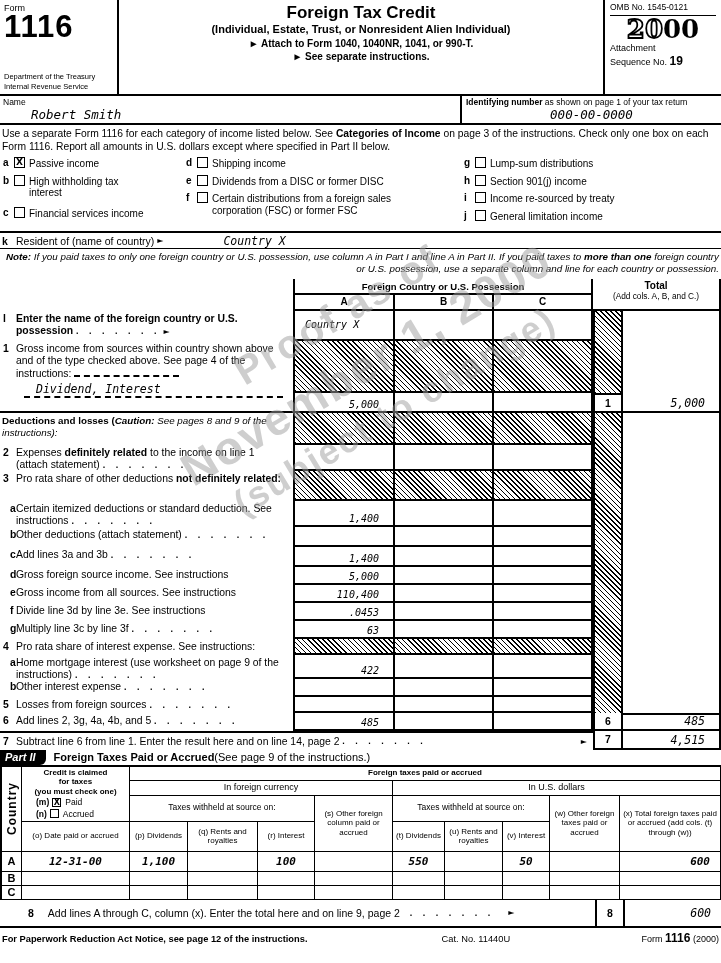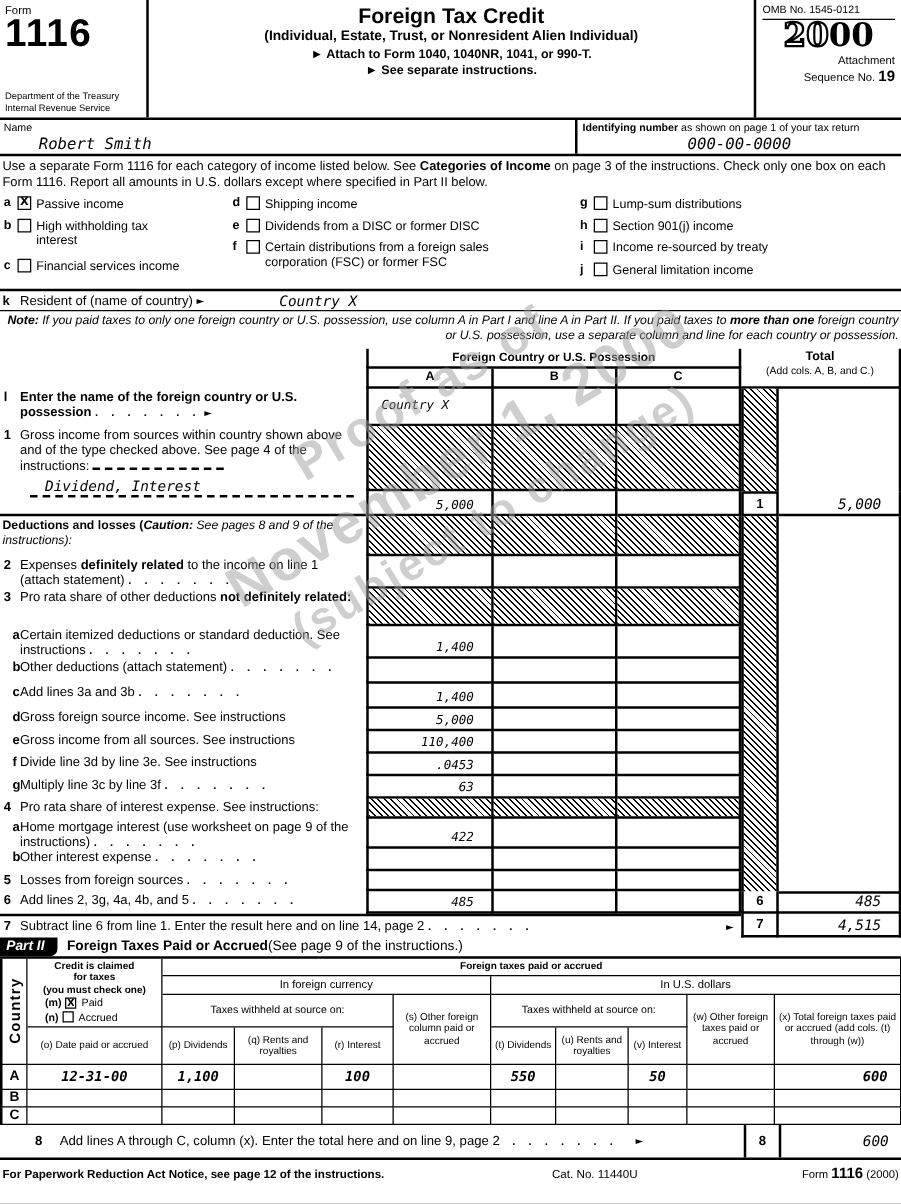--- a/index.html
+++ b/index.html
@@ -26,21 +26,21 @@
   .dept { font-size:7.5px; margin-top:auto; line-height:1.25; }
   .h-center { flex:1; text-align:center; padding:3px 6px 0; }
   .title { font-size:17px; font-weight:bold; }
   .subtitle { font-size:11px; font-weight:bold; }
   .attach { font-size:10px; font-weight:bold; margin-top:3px; }
   .see { font-size:10px; font-weight:bold; margin-top:2px; }
   .h-right { width:118px; border-left:2px solid #000; padding:2px 5px; }
   .omb { font-size:8.5px; border-bottom:1.5px solid #000; padding-bottom:3px; }
   .year { font-size:26px; font-weight:bold; text-align:center; line-height:1.05; font-family:"DejaVu Serif", serif; }
   .yr-out { color:#fff; -webkit-text-stroke:1.8px #000; }
-  .attach-seq { font-size:9px; line-height:1.2;text-align:right; }
+  .attach-seq { font-size:9px; line-height:1.2; }
   .seq-no { font-size:12px; font-weight:bold; }
 
   
   .name-row { display:flex; border-bottom:2.5px solid #000; height:29px; }
   .nr-left { flex:1; padding:1px 3px; font-size:8.5px; }
   .nr-left .hand { margin-left:28px; font-size:12.5px; }
   .nr-right { width:261px; border-left:2px solid #000; padding:1px 4px; font-size:8.5px; }
   .nr-right .hand { display:block; text-align:center; font-size:12.5px; }
 
   

